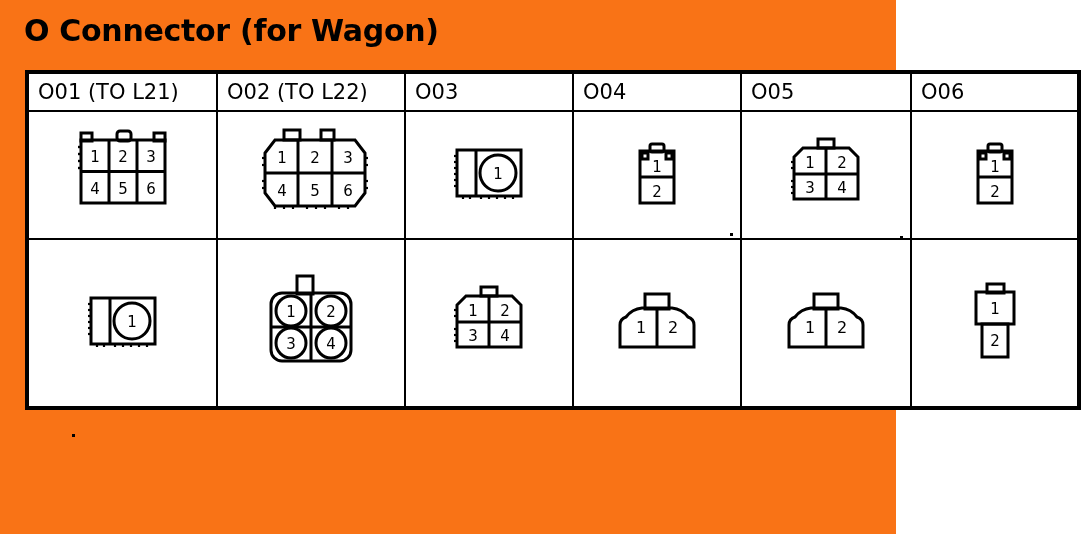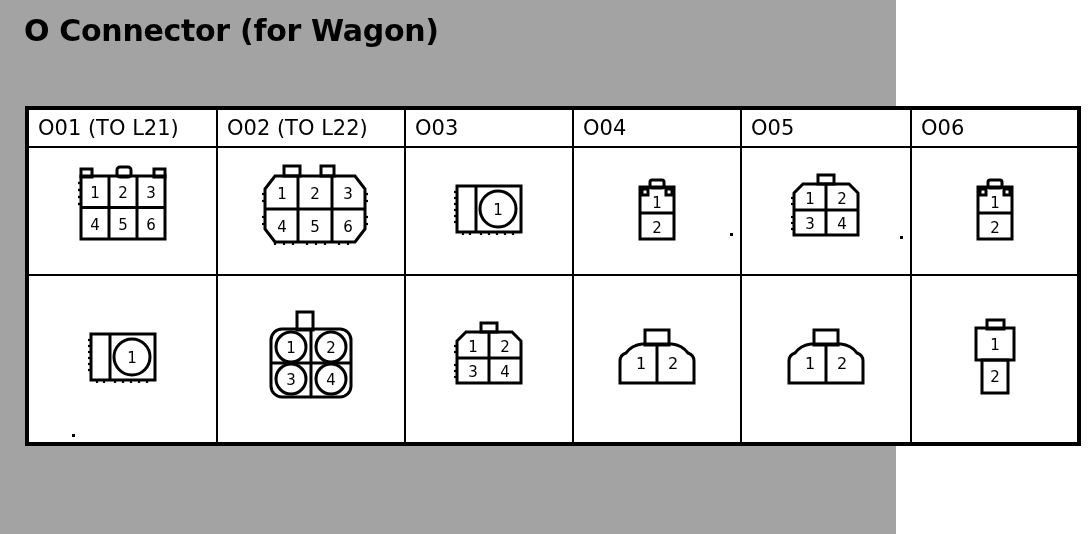--- a/index.html
+++ b/index.html
@@ -12,21 +12,21 @@
     height: 534px;
     font-family: "DejaVu Sans", sans-serif;
     color: #000000;
     overflow: hidden;
   }
 
   #page {
     position: relative;
     width: 896px;
     height: 534px;
-    background: #a3a3a3;
+    background: #f97316;
   }
 
   
   #page-title {
     position: absolute;
     left: 24px;
     top: 12px;
     font-size: 30px;
     font-weight: bold;
     letter-spacing: -0.3px;
@@ -37,21 +37,20 @@
   
   #connector-table {
     position: absolute;
     left: 25px;
     top: 70px;
     width: 1052px;
     border-collapse: collapse;
     table-layout: fixed;
     background: #ffffff;
     border: 4px solid #000000;
-    margin-top: 36px;
   }
   #connector-table td {
     border: 2px solid #000000;
     padding: 0;
     vertical-align: top;
     background: #ffffff;
   }
   .hdr-cell {
     height: 36px;
     font-size: 21px;

